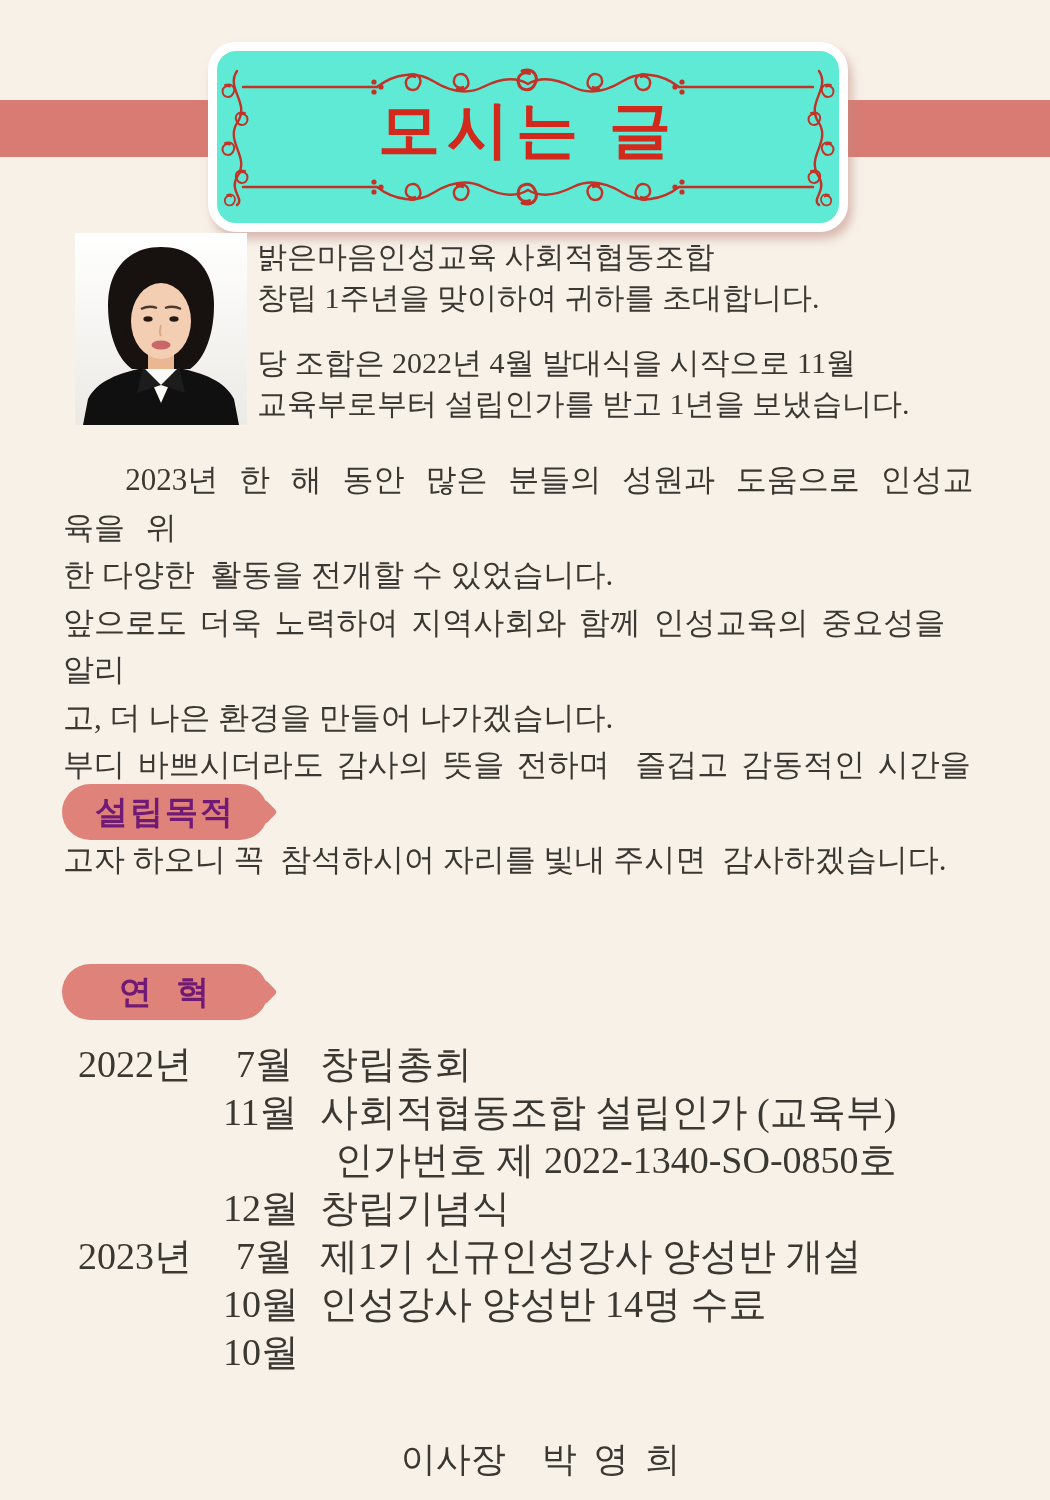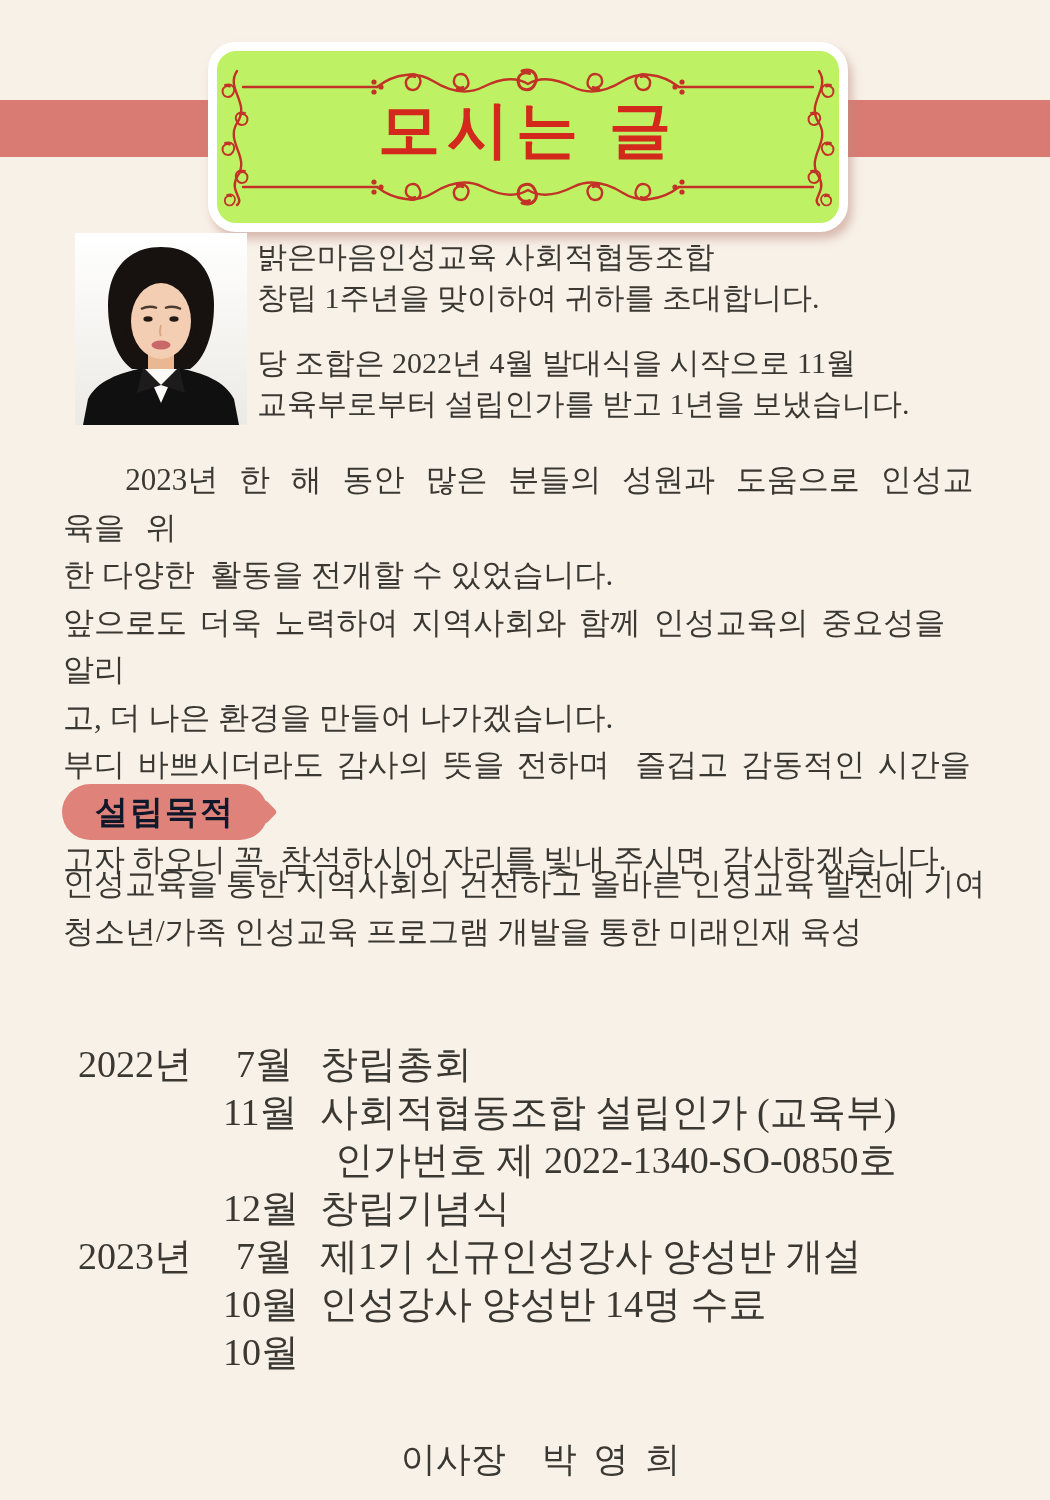--- a/index.html
+++ b/index.html
@@ -12,21 +12,21 @@
     font-family:"Liberation Serif","DejaVu Serif",serif;
     color:#3a3832;
   }
   
   .ribbon{
     position:absolute;left:0;top:100px;width:1050px;height:57px;
     background:#d97b73;
   }
   .header-card{
     position:absolute;left:208px;top:42px;width:622px;height:172px;
-    background:#bef264;
+    background:#5eead4;
     border:9px solid #ffffff;
     border-radius:28px;
     box-shadow:4px 7px 10px rgba(190,140,130,.55);
     box-sizing:content-box;
   }
   .frame-svg{position:absolute;left:0;top:0;width:622px;height:172px;}
   .page-title{
     position:absolute;left:50%;top:46%;
     transform:translate(-50%,-50%);
     font-family:"Liberation Sans","DejaVu Sans",sans-serif;
@@ -52,21 +52,21 @@
     position:absolute;left:63px;top:456px;width:925px;
     font-size:31px;line-height:47.5px;
   }
   .stretch-wide{word-spacing:.42em;}
   .stretch{word-spacing:.16em;}
   
   .badge{
     position:absolute;left:62px;width:206px;height:56px;
     background:#df837a;border-radius:29px;
     font-family:"Liberation Sans","DejaVu Sans",sans-serif;
-    font-weight:800;font-size:33px;color:#0f172a;
+    font-weight:800;font-size:33px;color:#701a75;
     text-align:center;line-height:56px;letter-spacing:2px;
     white-space:pre;
   }
   .badge::after{
     content:"";position:absolute;right:-6px;top:50%;
     width:18px;height:18px;background:#df837a;
     transform:translateY(-50%) rotate(45deg);border-radius:4px;
   }
   .badge-purpose{top:784px;}
   .badge-history{top:964px;}
@@ -188,25 +188,22 @@
   <div class="message">
     <div class="t-line stretch-wide">   2023년 한 해 동안 많은 분들의 성원과 도움으로 인성교육을 위</div>
     <div class="t-line">한 다양한  활동을 전개할 수 있었습니다.</div>
     <div class="t-line stretch">앞으로도 더욱 노력하여 지역사회와 함께 인성교육의 중요성을 알리</div>
     <div class="t-line">고, 더 나은 환경을 만들어 나가겠습니다.</div>
     <div class="t-line stretch">부디 바쁘시더라도 감사의 뜻을 전하며  즐겁고 감동적인 시간을 갖</div>
     <div class="t-line">고자 하오니 꼭  참석하시어 자리를 빛내 주시면  감사하겠습니다.</div>
   </div>
 
   <div class="badge badge-purpose">설립목적</div>
-  <div class="purpose-text">
-    <div class="t-line">인성교육을 통한 지역사회의 건전하고 올바른 인성교육 발전에 기여</div>
-    <div class="t-line">청소년/가족 인성교육 프로그램 개발을 통한 미래인재 육성</div>
-  </div>
-
+
+  <div class="badge badge-history">연  혁</div>
   <div class="history">
     <div class="history-row">
       <span class="h-year">2022년</span>
       <span class="h-month">7월</span>
       <span class="h-desc">창립총회</span>
     </div>
     <div class="history-row">
       <span class="h-year"></span>
       <span class="h-month">11월</span>
       <span class="h-desc">사회적협동조합 설립인가 (교육부)</span>

